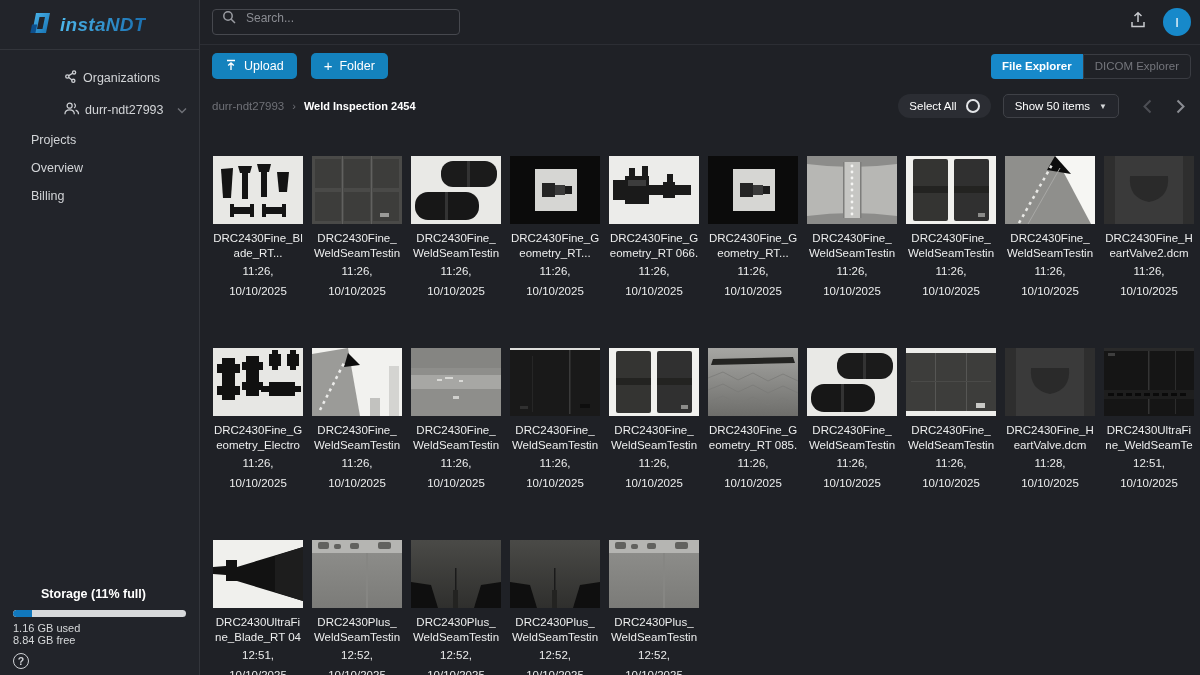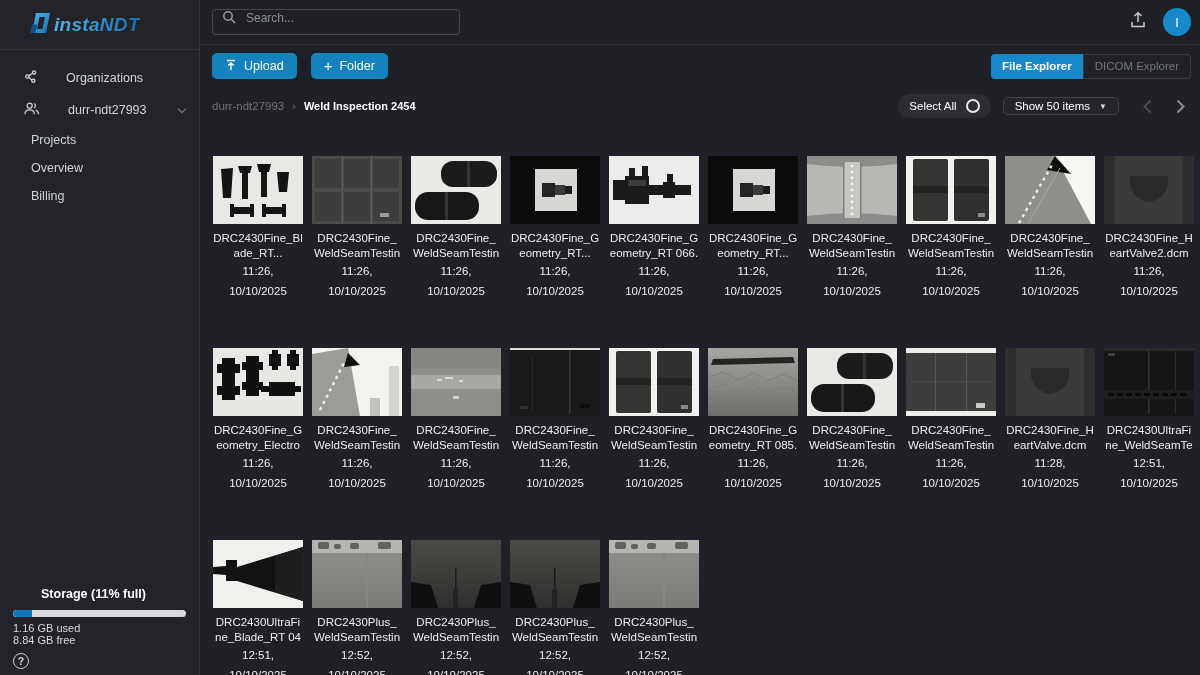--- a/index.html
+++ b/index.html
@@ -3,28 +3,28 @@
 <meta charset="utf-8">
 <style>
   html,body{margin:0;padding:0;width:1200px;height:675px;overflow:hidden;
     background:#1f2126;font-family:"Liberation Sans",sans-serif;color:#e8e9ea;}
   *{box-sizing:border-box;}
   .app{display:flex;width:1200px;height:675px;}
 
   
   .sidebar{width:200px;min-width:200px;height:100%;background:#22242a;
     border-right:1px solid #33353b;position:relative;}
-  .logo-row{display:flex;align-items:center;padding:11px 0 10px 28px;}
+  .logo-row{display:flex;align-items:center;gap:6px;padding:11px 0 10px 28px;}
   .logo-text{font-size:19px;font-weight:bold;font-style:italic;letter-spacing:.3px;
     background:linear-gradient(90deg,#4cb6ea,#1a6fb0);
     -webkit-background-clip:text;background-clip:text;color:transparent;}
   .sidebar-divider{height:1px;background:#33353b;}
   nav{padding-top:12px;}
-  .nav-item{display:flex;align-items:center;gap:28px;padding:7px 12px 7px 23px;
-    font-size:12.5px;color:#d2d4d7;cursor:pointer;}
+  .nav-item{display:flex;align-items:center;gap:5px;padding:7px 12px 7px 23px;
+    font-size:12.5px;color:#d2d4d7;cursor:pointer;margin-left:40px;}
   .nav-item .chev{margin-left:auto;}
   .nav-sub{padding:7px 12px 7px 31px;font-size:12.5px;color:#d2d4d7;cursor:pointer;}
   .storage{position:absolute;left:0;right:0;bottom:6px;padding:0 13px;}
   .storage-title{font-weight:bold;font-size:12.5px;color:#fff;margin-bottom:9px;margin-left:28px;}
   .storage-bar{height:7px;border-radius:4px;background:#d7d9db;overflow:hidden;margin-bottom:5px;}
   .storage-fill{height:100%;background:#1178bd;border-radius:4px 0 0 4px;}
   .storage-row{display:flex;justify-content:space-between;font-size:11px;color:#d6d8da;margin-bottom:7px;flex-direction:column;}
   .help{width:16px;height:16px;border:1.5px solid #cfd1d5;border-radius:50%;
     display:flex;align-items:center;justify-content:center;font-size:10.5px;color:#cfd1d5;font-weight:bold;cursor:pointer;}
 
@@ -51,21 +51,21 @@
 
   .listbar{display:flex;align-items:center;padding:9px 6px 8px 12px;}
   .crumb-parent{color:#6f7177;font-size:11.5px;cursor:pointer;}
   .crumb-sep{color:#6f7177;margin:0 8px;font-size:11px;}
   .crumb-current{color:#fff;font-size:11px;font-weight:bold;}
   .list-controls{margin-left:auto;display:flex;align-items:center;gap:12px;}
   .select-all{display:flex;align-items:center;gap:9px;background:#2b2d33;border-radius:12px;
     height:24px;padding:0 11px;font-size:11.5px;color:#fff;cursor:pointer;}
   .select-circle{width:14px;height:14px;border:2px solid #e3e5e8;border-radius:50%;}
   .show-items{display:flex;align-items:center;gap:9px;border:1px solid #3f4147;border-radius:5px;
-    height:18px;padding:8px 11px;font-size:11.5px;color:#fff;background:#24262c;cursor:pointer;}
+    height:24px;padding:8px 11px;font-size:11.5px;color:#fff;background:#24262c;cursor:pointer;}
   .caret{font-size:8px;color:#d6d8da;}
   .pager{display:flex;align-items:center;gap:24px;padding:0 12px;}
   .pager span{cursor:pointer;display:flex;align-items:center;}
 
   .grid{padding:30px 0 0 13px;}
   .grid-row{display:flex;margin-bottom:47px;}
   .tile{width:90px;margin-right:9px;cursor:pointer;}
   .thumb{width:90px;height:68px;overflow:hidden;}
   .thumb svg{display:block;width:90px;height:68px;}
   .fname{margin-top:7px;font-size:11.5px;line-height:15px;text-align:center;

